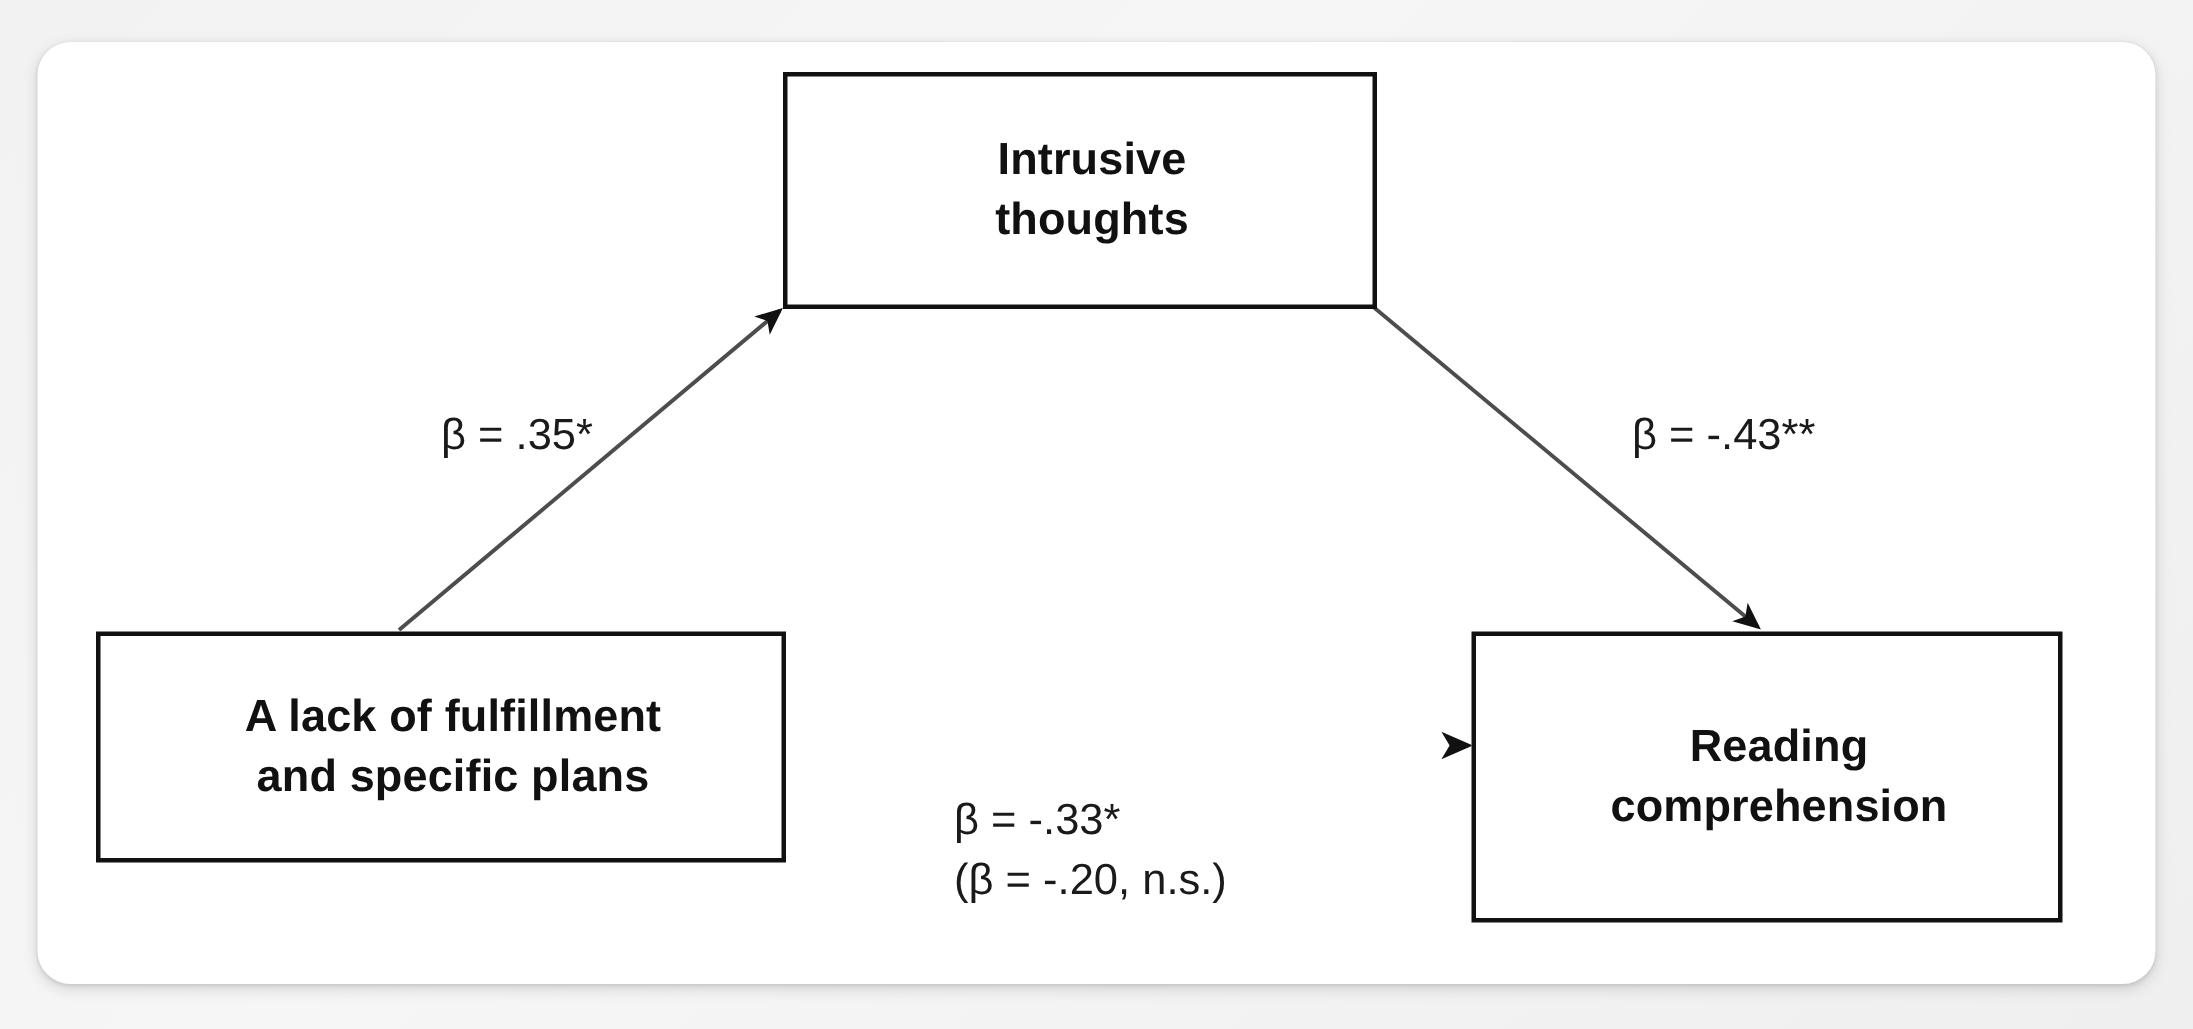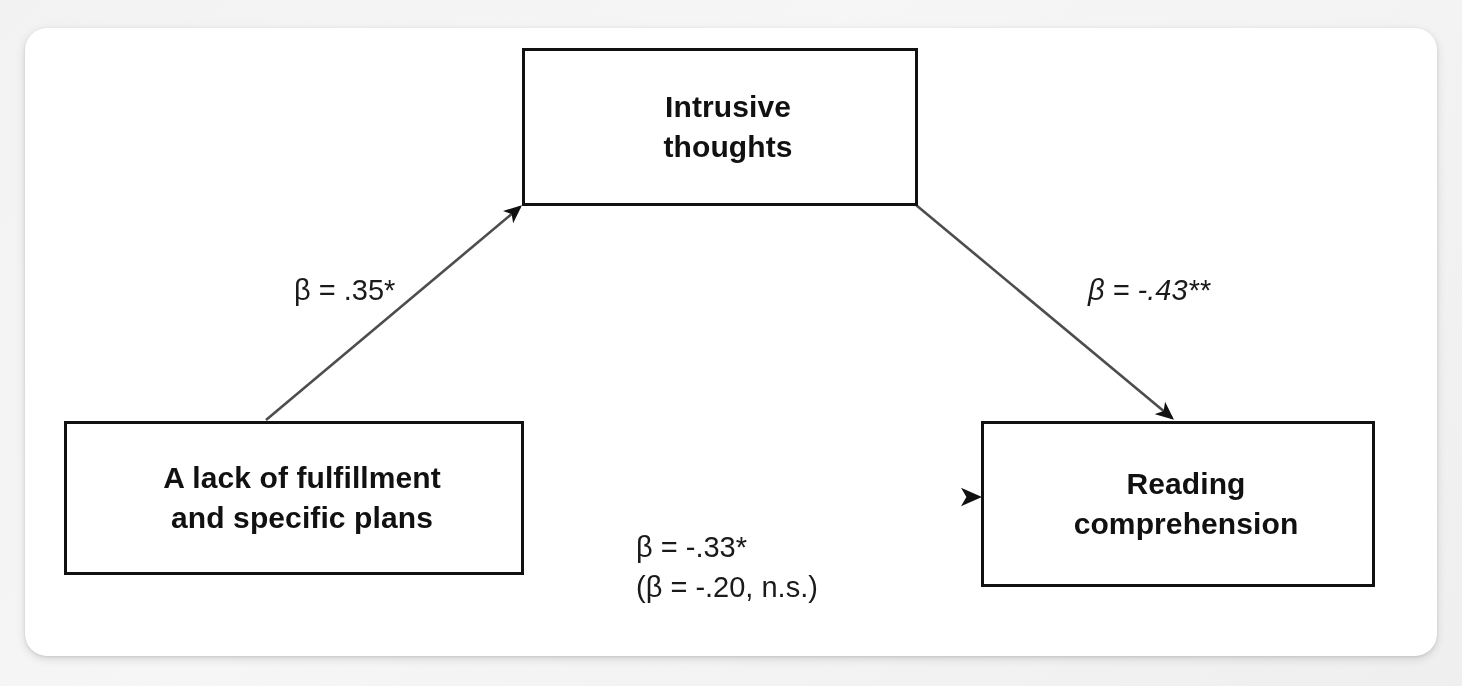--- a/index.html
+++ b/index.html
@@ -65,32 +65,32 @@
   #box-predictor {
     left: 64px;
     top: 421px;
     width: 460px;
     height: 154px;
   }
   #box-outcome {
     left: 981px;
     top: 421px;
     width: 394px;
-    height: 166px;
+    height: 194px;
   }
   .path-label {
     position: absolute;
     font-size: 29px;
     color: #1a1a1a;
     white-space: nowrap;
     line-height: 1.38;
     margin-left: 41px;
   }
   #label-a  { left: 253px; top: 270px; }
-  #label-b  { left: 1047px; top: 270px; font-style: italic; }
+  #label-b  { left: 1047px; top: 270px; }
   #label-c  {
     left: 595px;
     top: 527px;
     width: 290px;
     white-space: pre-line;
   }
 </style>
 </head>
 <body>
 

